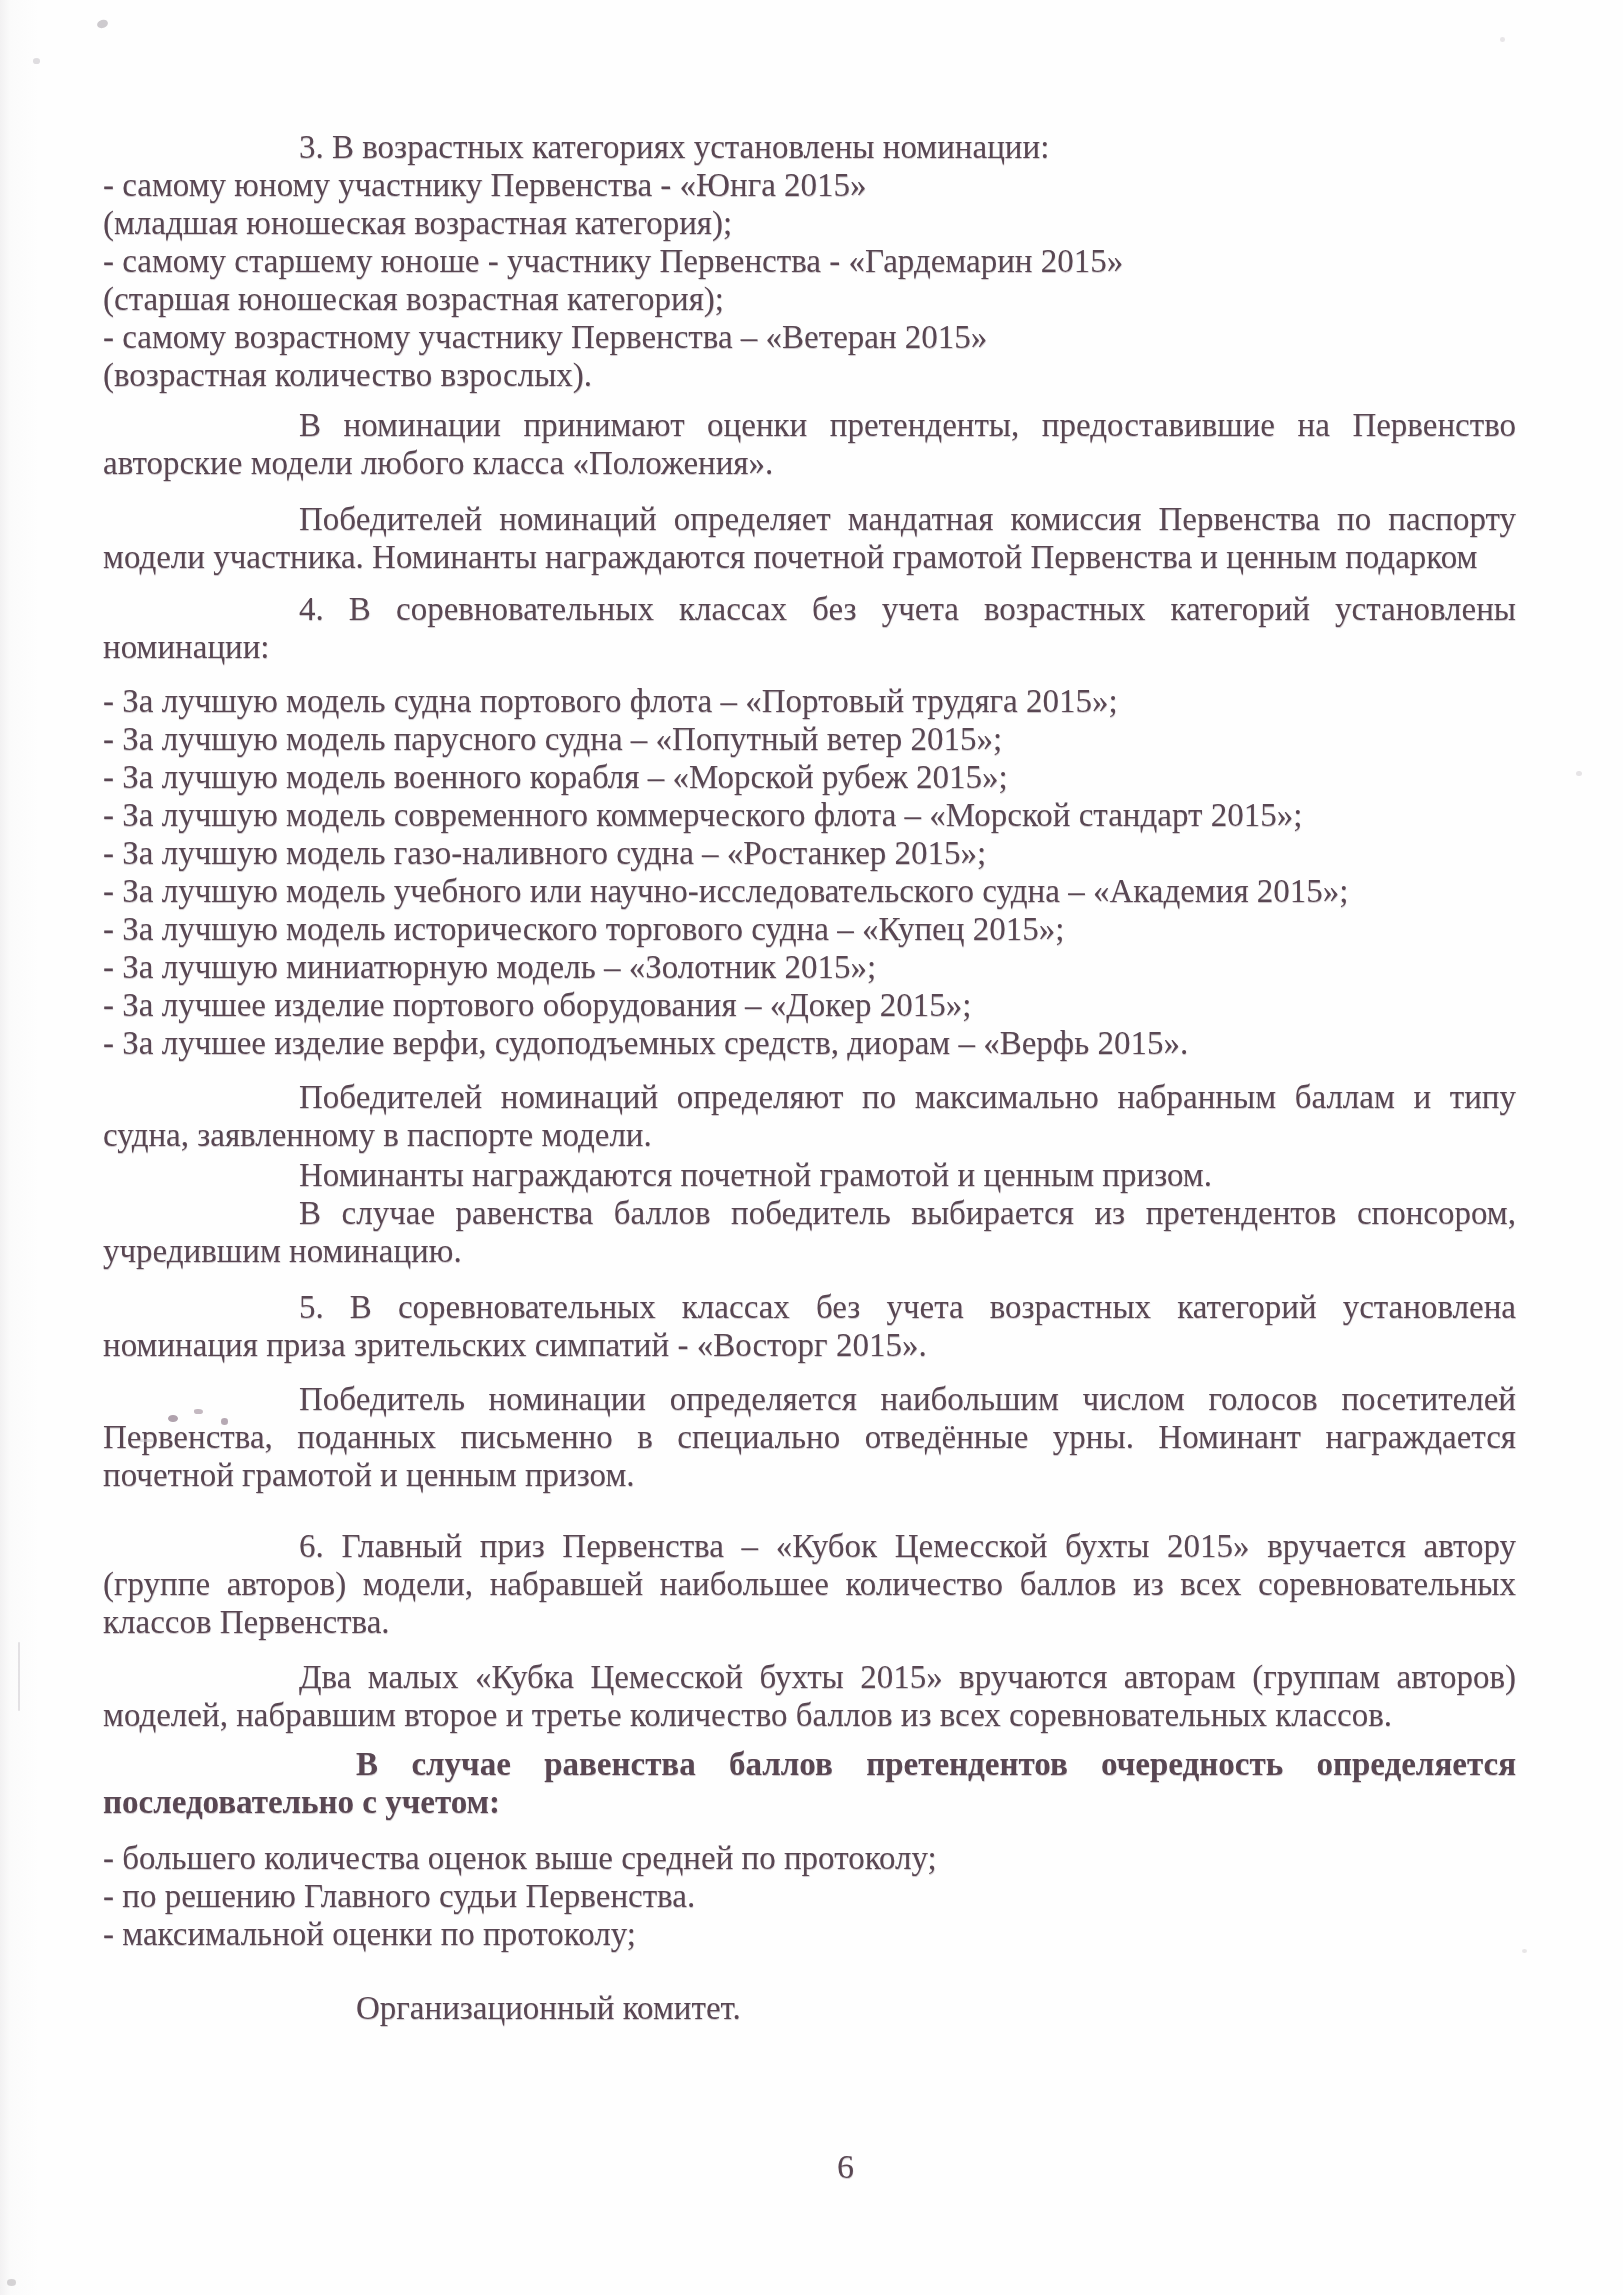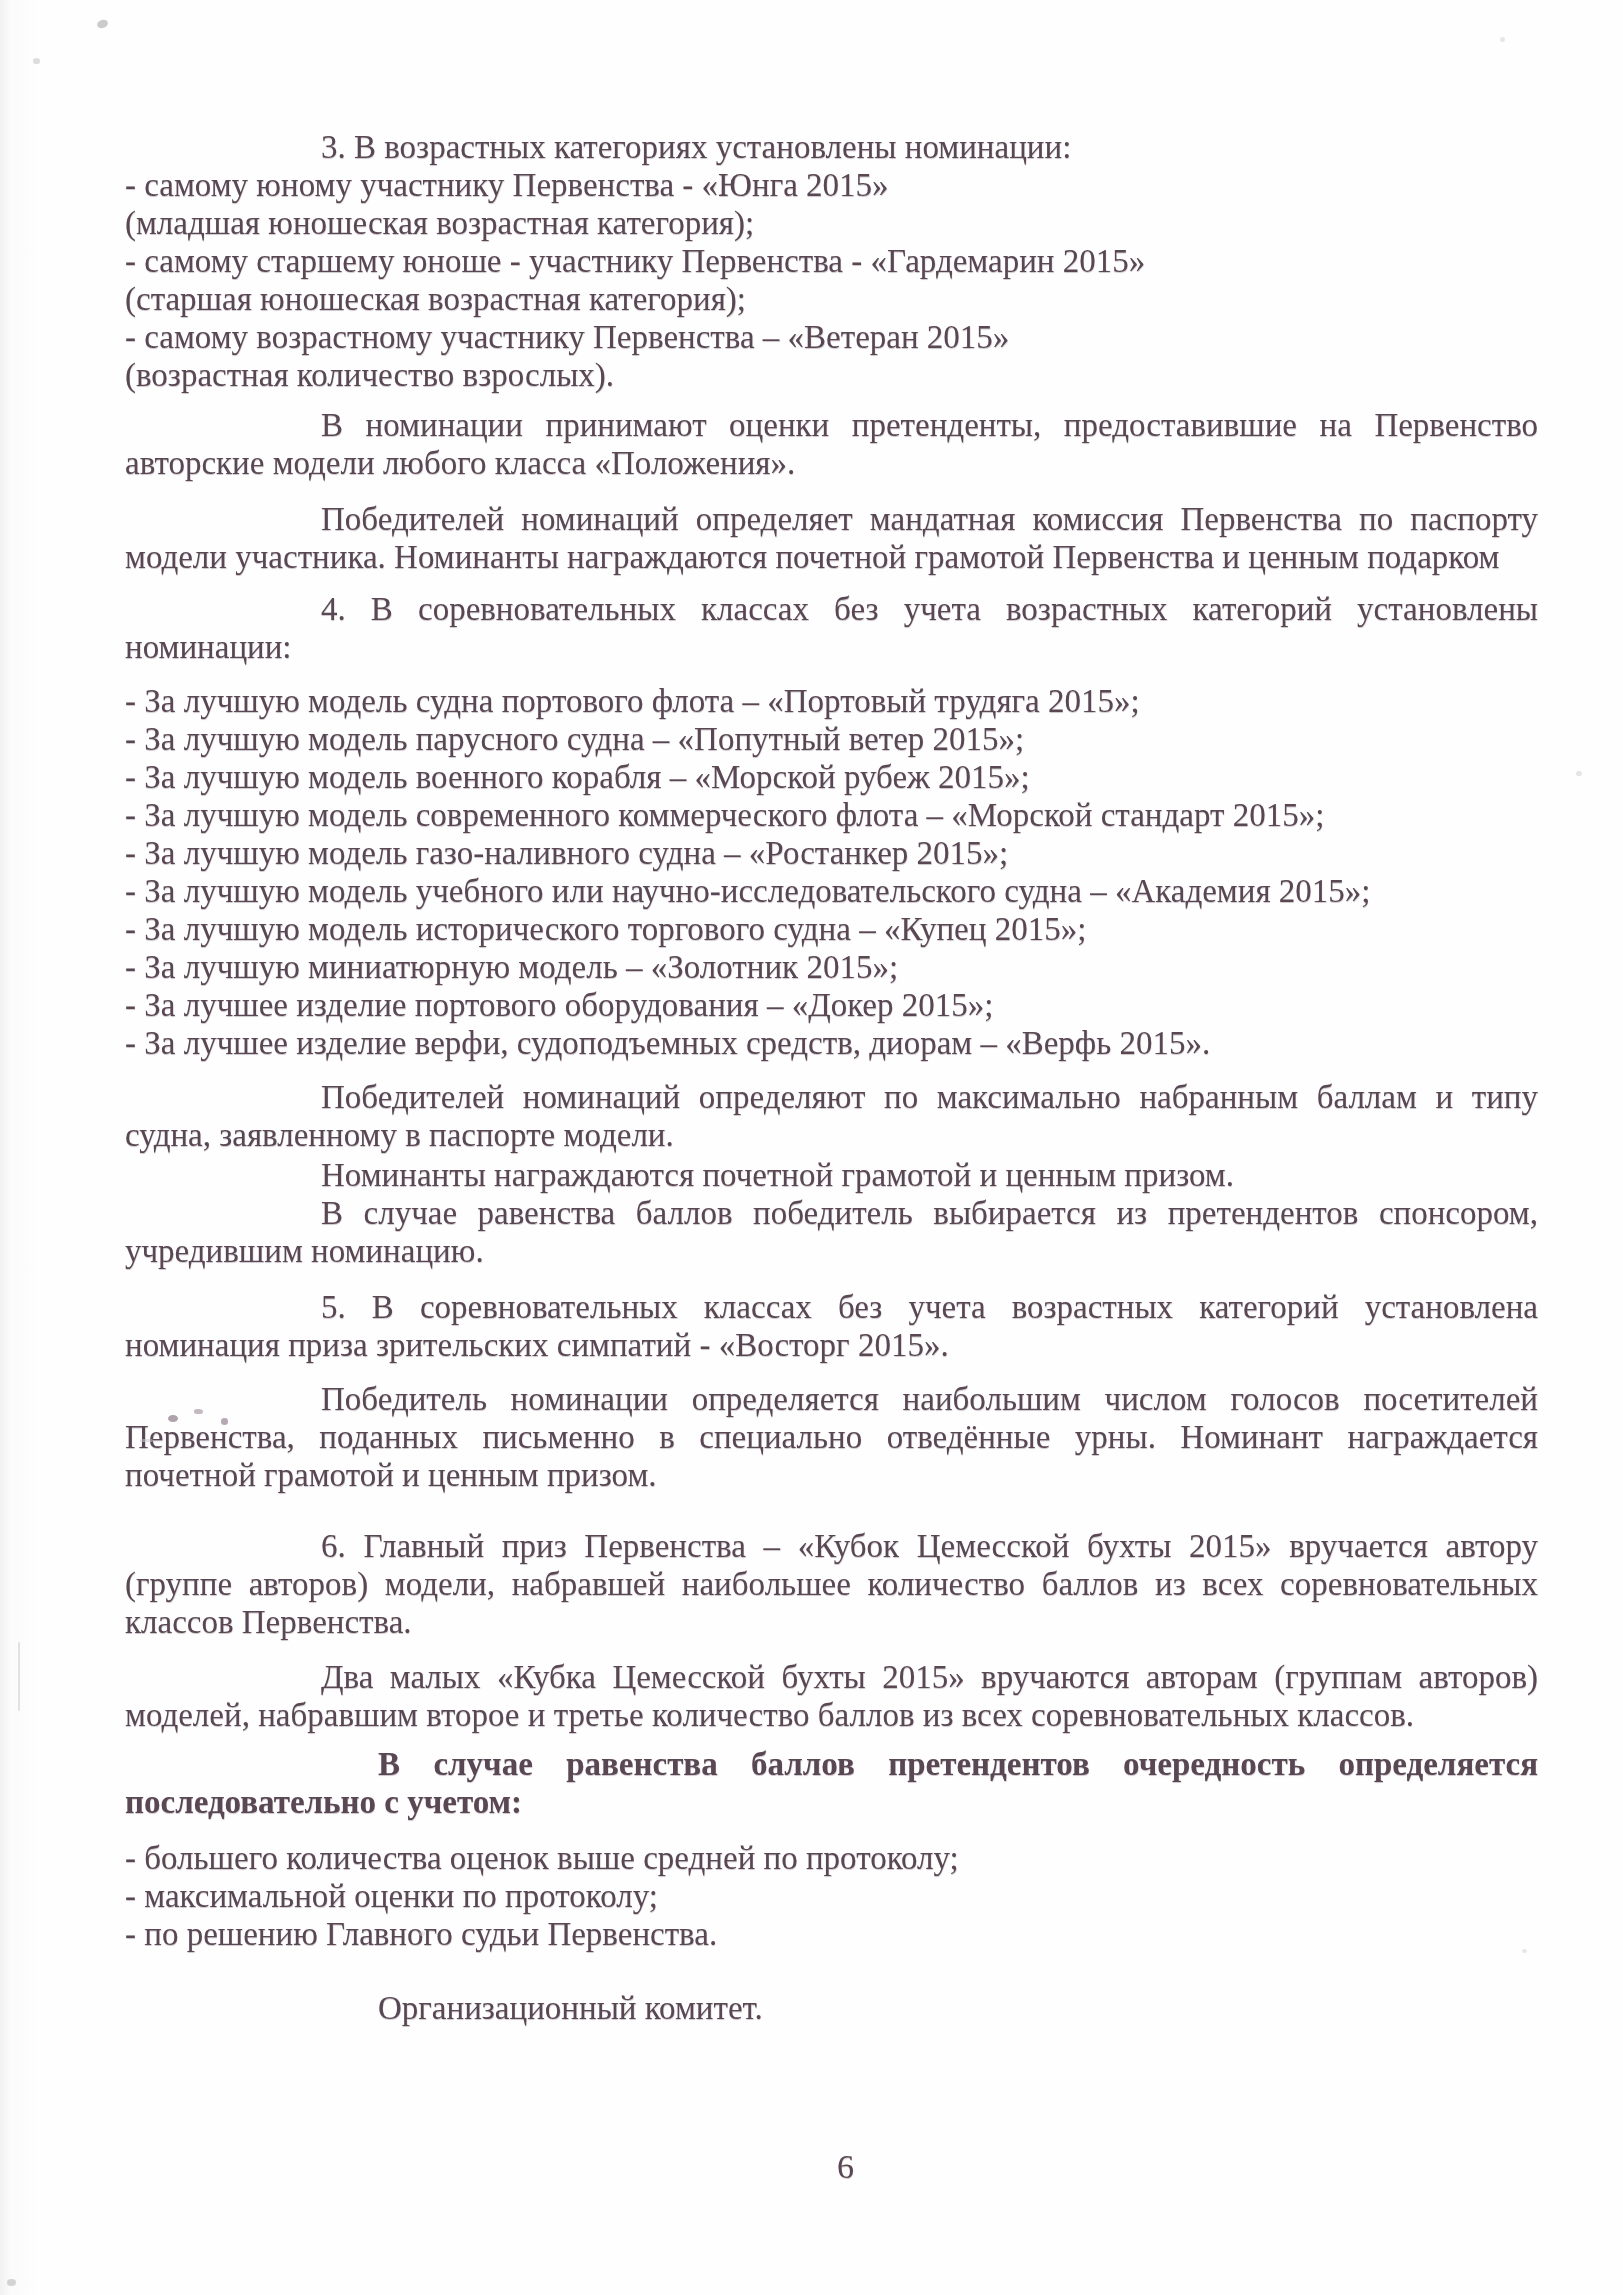--- a/index.html
+++ b/index.html
@@ -16,21 +16,21 @@
     overflow: hidden;
   }
   .page {
     position: absolute;
     inset: 0;
     background: linear-gradient(90deg, #f2f1f2 0px, #fbfbfb 10.5px, #fefefe 39px, #fefefe 100%);
     overflow: hidden;
   }
   .text-body {
     position: absolute;
-    left: 125px;
+    left: 103px;
     top: 128px;
     width: 1413px;
     font-size: 33px;
     line-height: 38px;
     text-shadow: 0.3px 0.5px 0.7px rgba(89, 71, 83, 0.30);
   }
   .text-body p {
     margin: 0;
     padding: 0;
   }
@@ -108,22 +108,22 @@
 
     <p class="para-j first-indent mt24">Победитель номинации определяется наибольшим числом голосов посетителей Первенства, поданных письменно в специально отведённые урны. Номинант награждается почетной грамотой и ценным призом.</p>
 
     <p class="para-j first-indent mt50">6. Главный приз Первенства – «Кубок Цемесской бухты 2015» вручается автору (группе авторов) модели, набравшей наибольшее количество баллов из всех соревновательных классов Первенства.</p>
 
     <p class="para-j first-indent mt26">Два малых «Кубка Цемесской бухты 2015» вручаются авторам (группам авторов) моделей, набравшим второе и  третье количество баллов из всех соревновательных классов.</p>
 
     <p class="para-j deep-indent mt17">В случае равенства баллов претендентов очередность определяется последовательно с учетом:</p>
 
     <p class="crit-line mt27">- большего количества оценок выше средней по протоколу;</p>
+    <p class="crit-line">- по решению Главного судьи Первенства.</p>
     <p class="crit-line">- максимальной оценки по протоколу;</p>
-    <p class="crit-line">- по решению Главного судьи Первенства.</p>
 
     <p class="deep-indent mt55">Организационный комитет.</p>
 
   </main>
 
   <div class="page-num">6</div>
 
   <div class="artifact" style="left:97px; top:19.6px;  width:10.5px; height:7.9px; background:rgba(164,158,165,0.55); transform:rotate(-18deg);"></div>
   <div class="artifact" style="left:33px;  top:58px;  width:7.2px; height:5.9px;  background:rgba(186,182,188,0.45);"></div>
   <div class="artifact" style="left:1500px;top:37px;  width:5.2px;  height:4.6px;  background:rgba(200,196,200,0.40);"></div>

